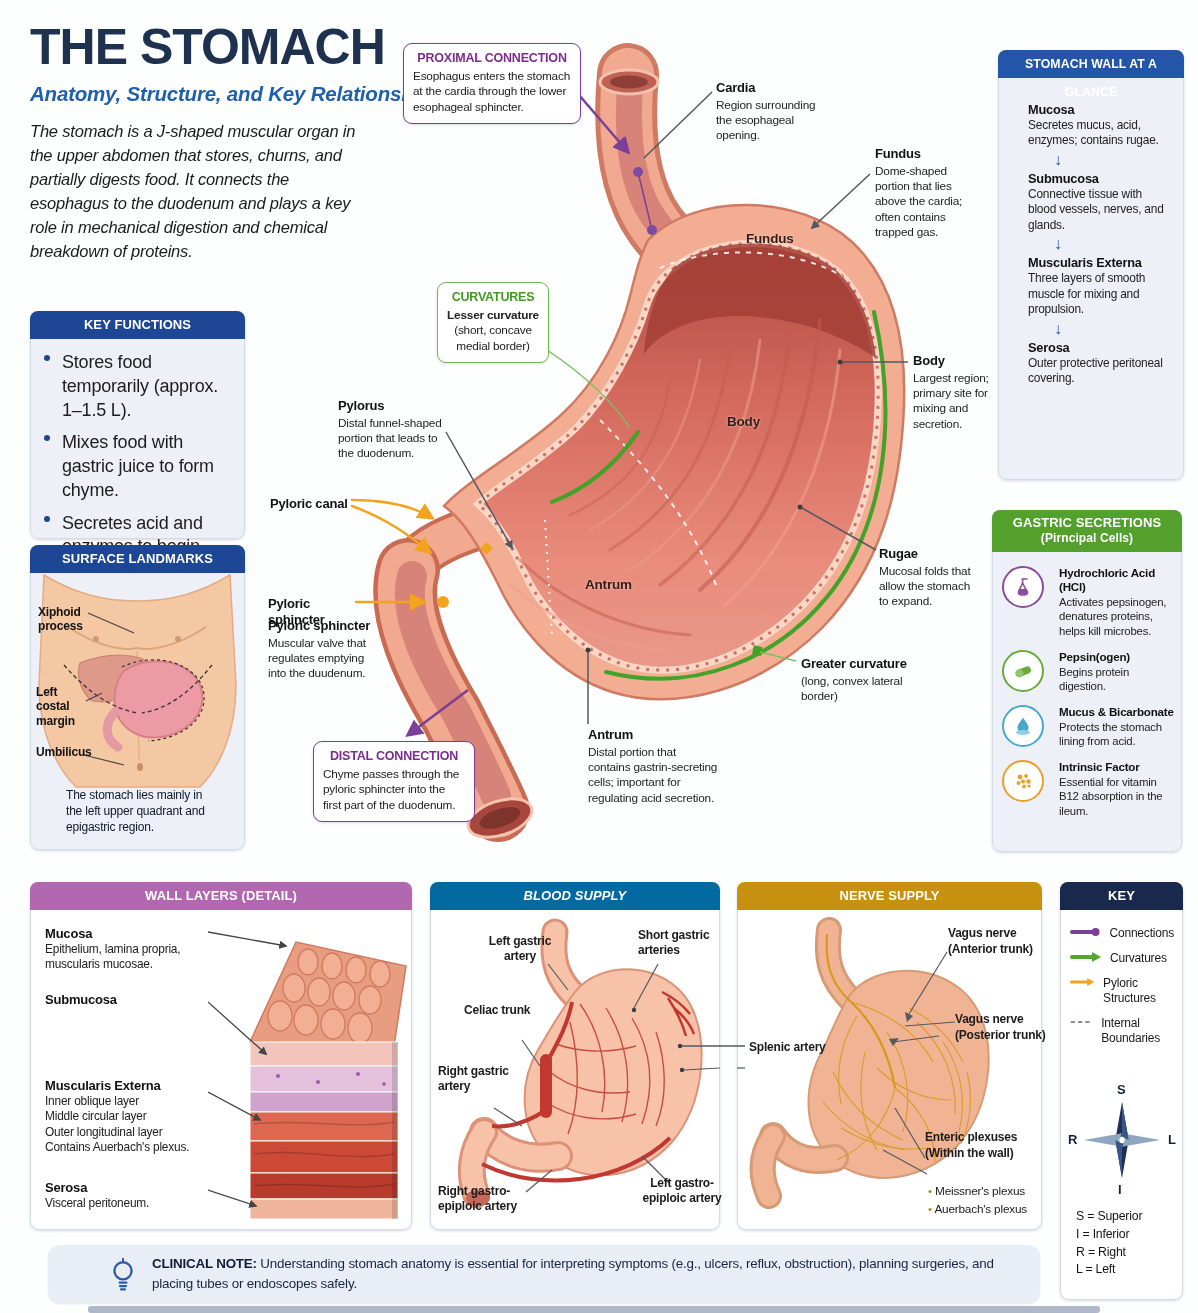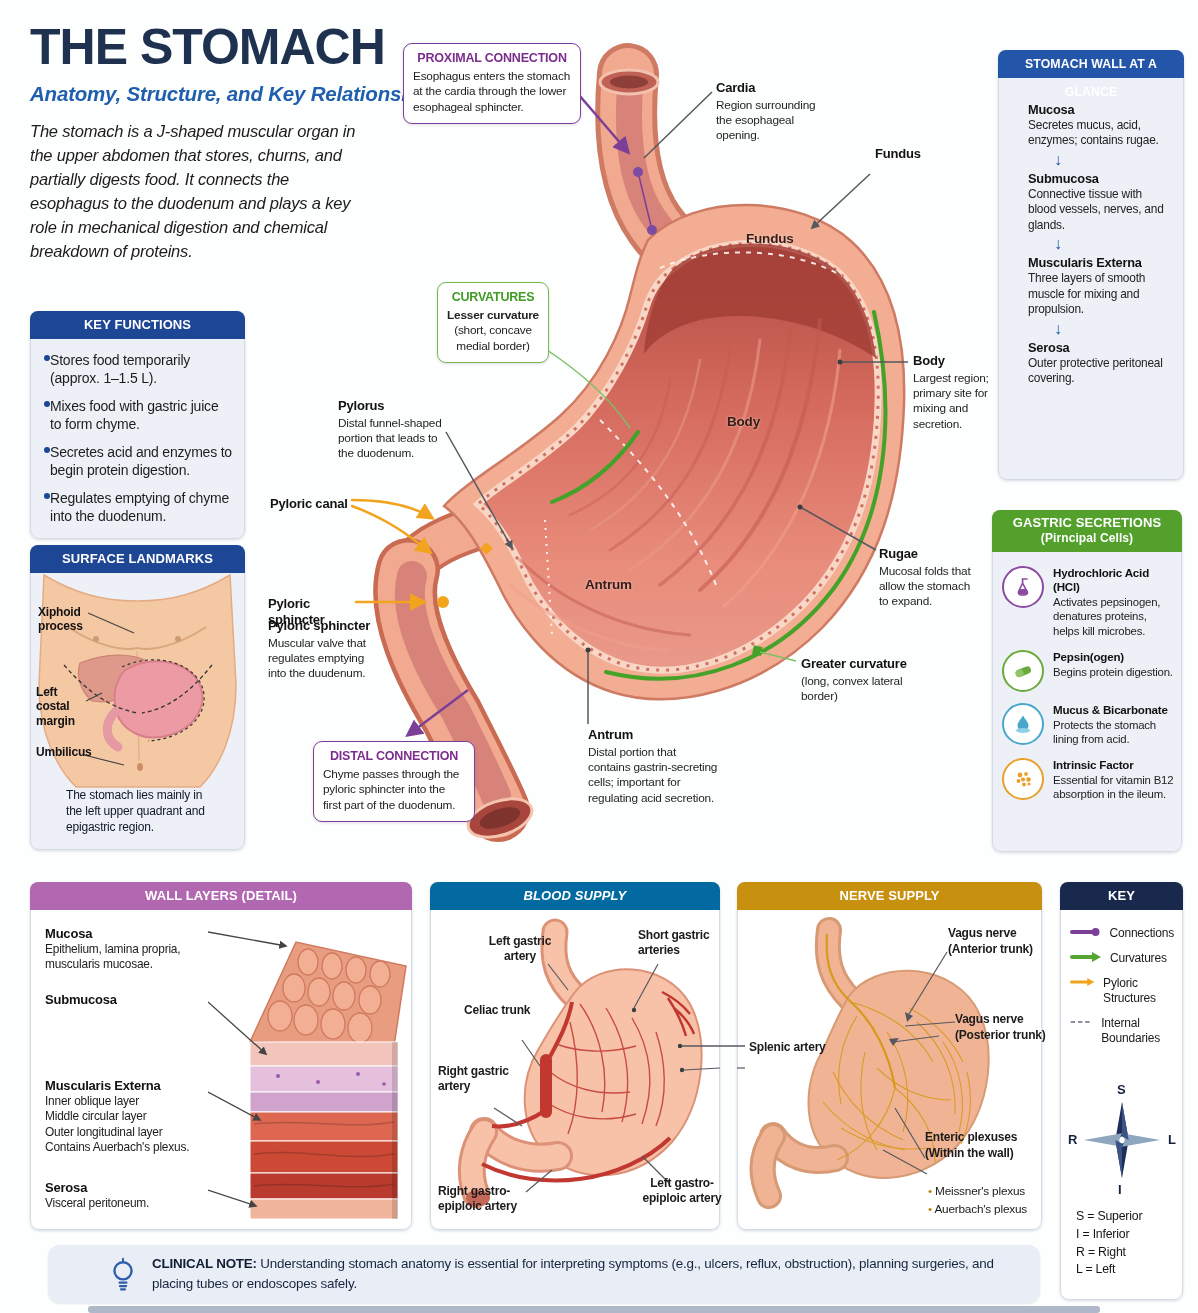--- a/index.html
+++ b/index.html
@@ -21,26 +21,26 @@
   .note-box.green{border-color:#74b84e;}
   .note-title{font-weight:bold;font-size:12.5px;text-align:center;color:#7b2d8e;margin-bottom:4px;}
   .note-title.green{color:#3f9b24;}
   .note-text{font-size:11.8px;line-height:1.3;color:#222;}
   
   .lbl{position:absolute;}
   .lbl-name{font-weight:bold;font-size:13px;color:#121212;line-height:1.2;}
   .lbl-desc{font-size:11.8px;color:#242424;line-height:1.3;margin-top:2px;}
   .inner-lbl{position:absolute;font-weight:bold;font-size:13.5px;color:#331d19;text-shadow:0 0 3px rgba(255,230,220,.6);}
   
-  .kf-item{display:flex;gap:0;font-size:14px;line-height:1.32;margin-bottom:9px;color:#1d1d1d;}
+  .kf-item{display:flex;gap:12px;font-size:18px;line-height:1.32;margin-bottom:9px;color:#1d1d1d;}
   .kf-dot{width:6px;height:6px;border-radius:50%;background:#1d4695;flex:0 0 auto;margin-top:4px;}
   .glance-name{font-weight:bold;font-size:12.8px;color:#111;}
   .glance-desc{font-size:11.9px;line-height:1.3;color:#222;margin-top:1px;}
   .glance-arrow{color:#2356a8;font-weight:bold;font-size:16px;margin:2px 0 2px 26px;}
-  .sec-row{display:flex;gap:9px;margin-bottom:11px;}
+  .sec-row{display:flex;gap:15px;margin-bottom:11px;}
   .sec-ic{width:38px;height:38px;border-radius:50%;background:#fff;flex:0 0 auto;display:flex;align-items:center;justify-content:center;}
   .sec-name{font-weight:bold;font-size:11.6px;color:#111;line-height:1.2;}
   .sec-desc{font-size:11.4px;color:#222;line-height:1.28;margin-top:1px;}
   .wl-name{font-weight:bold;font-size:13px;color:#111;}
   .wl-desc{font-size:11.9px;color:#222;line-height:1.3;margin-top:1px;}
   .prelines{white-space:pre-line;}
   .leg-row{display:flex;align-items:flex-start;gap:8px;margin-bottom:10px;}
   .leg-lab{font-size:12px;line-height:1.25;color:#1a1a1a;}
   .abbr{font-size:12.3px;line-height:1.45;color:#151515;}
   .compass-letter{position:absolute;font-weight:bold;font-size:13px;color:#14213c;}
@@ -550,20 +550,21 @@
       <div class="note-title">DISTAL CONNECTION</div>
       <div class="note-text">Chyme passes through the pyloric sphincter into the first part of the duodenum.</div>
     </div>
 
     <div class="lbl" style="left:716px;top:80px;width:100px;">
       <div class="lbl-name">Cardia</div>
       <div class="lbl-desc">Region surrounding the esophageal opening.</div>
     </div>
     <div class="lbl" style="left:875px;top:146px;width:102px;">
       <div class="lbl-name">Fundus</div>
+      <div class="lbl-desc">Dome-shaped portion that lies above the cardia; often contains trapped gas.</div>
     </div>
     <div class="lbl" style="left:913px;top:353px;width:92px;">
       <div class="lbl-name">Body</div>
       <div class="lbl-desc">Largest region; primary site for mixing and secretion.</div>
     </div>
     <div class="lbl" style="left:879px;top:546px;width:98px;">
       <div class="lbl-name">Rugae</div>
       <div class="lbl-desc">Mucosal folds that allow the stomach to expand.</div>
     </div>
     <div class="lbl" style="left:801px;top:656px;width:120px;">

